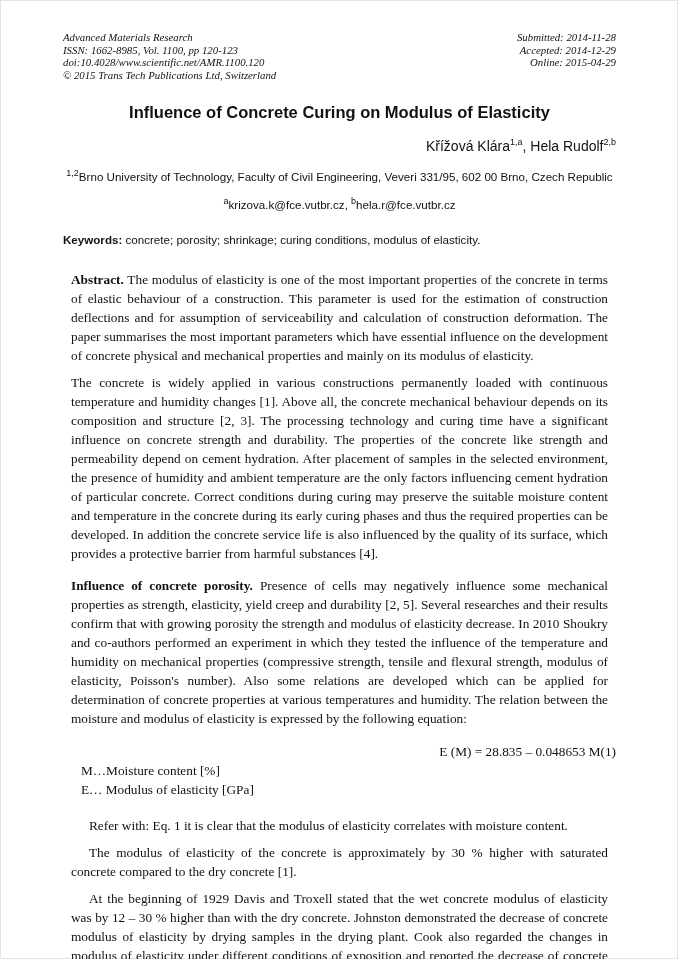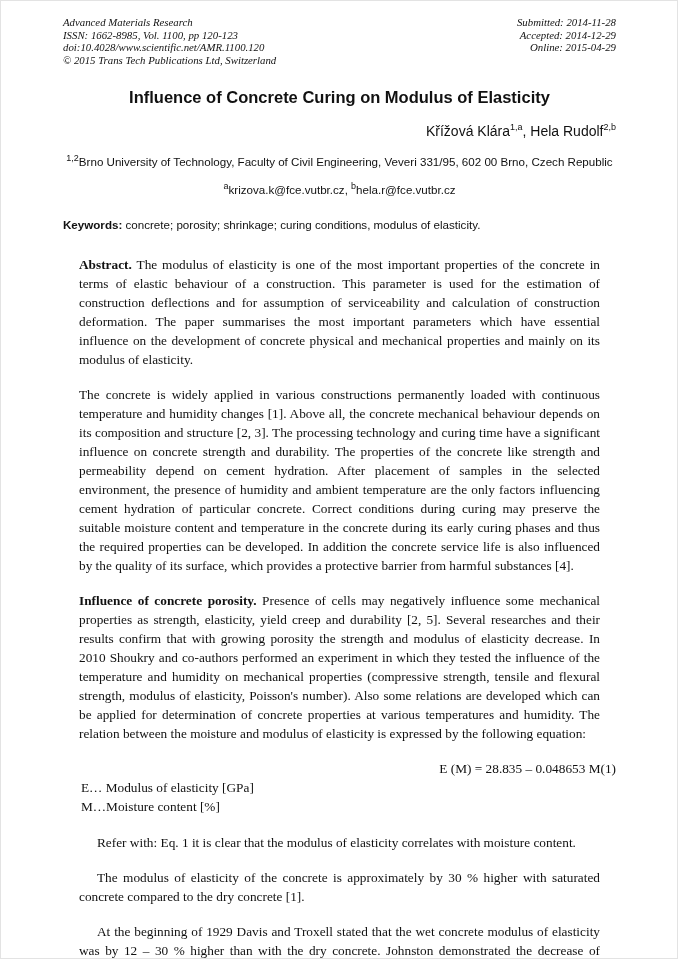--- a/index.html
+++ b/index.html
@@ -7,21 +7,21 @@
     width: 678px; height: 959px;
     font-family: "Liberation Serif", serif;
     color: #111111;
     position: relative;
     overflow: hidden;
   }
   .page {
     box-sizing: border-box;
     width: 678px; height: 959px;
     border: 1px solid #e3e3e3;
-    padding: 15px 61px 0 62px;
+    padding: 30px 61px 0 62px;
   }
   
   .jheader {
     display: flex;
     justify-content: space-between;
     font-style: italic;
     font-size: 10.8px;
     line-height: 12.6px;
   }
   .jheader .right { text-align: right; }
@@ -54,21 +54,21 @@
     margin-top: 11px;
   }
   .keywords {
     font-family: "Liberation Sans", sans-serif;
     font-size: 11.6px;
     margin-top: 22px;
   }
   .keywords .kw-label { font-weight: bold; }
   
   .body-text { font-size: 13.3px; line-height: 19px; text-align: justify; }
-  p { margin: 16px; }
+  p { margin: 8px; }
   .abstract { margin-top: 24px; }
   .lead { font-weight: bold; }
   h2.section {
     font-size: 13.3px;
     margin: 22px 0 0 0;
     font-weight: bold;
   }
   .para-first { margin-top: 7px; }
   .para-spaced { margin-top: 13px; }
   .equation-block { margin-top: 14px; }
@@ -117,22 +117,22 @@
 
     <p class="para-first">The concrete is widely applied in various constructions permanently loaded with continuous temperature and humidity changes [1]. Above all, the concrete mechanical behaviour depends on its composition and structure [2, 3]. The processing technology and curing time have a significant influence on concrete strength and durability. The properties of the concrete like strength and permeability depend on cement hydration. After placement of samples in the selected environment, the presence of humidity and ambient temperature are the only factors influencing cement hydration of particular concrete. Correct conditions during curing may preserve the suitable moisture content and temperature in the concrete during its early curing phases and thus the required properties can be developed. In addition the concrete service life is also influenced by the quality of its surface, which provides a protective barrier from harmful substances [4].</p>
 
     <p class="para-spaced"><span class="lead">Influence of concrete porosity.</span><span> Presence of cells may negatively influence some mechanical properties as strength, elasticity, yield creep and durability [2, 5]. Several researches and their results confirm that with growing porosity the strength and modulus of elasticity decrease. In 2010 Shoukry and co-authors performed an experiment in which they tested the influence of the temperature and humidity on mechanical properties (compressive strength, tensile and flexural strength, modulus of elasticity, Poisson's number). Also some relations are developed which can be applied for determination of concrete properties at various temperatures and humidity. The relation between the moisture and modulus of elasticity is expressed by the following equation:</span></p>
 
     <div class="equation-block">
       <div class="eq-row">
         <span>E (M) = 28.835 – 0.048653 M</span>
         <span>(1)</span>
       </div>
+      <div class="eq-line">M…Moisture content [%]</div>
       <div class="eq-line">E… Modulus of elasticity [GPa]</div>
-      <div class="eq-line">M…Moisture content [%]</div>
     </div>
 
     <p class="indent para-after-eq">Refer with: Eq. 1 it is clear that the modulus of elasticity correlates with moisture content.</p>
     <p class="indent">The modulus of elasticity of the concrete is approximately by 30 % higher with saturated concrete compared to the dry concrete [1].</p>
     <p class="indent">At the beginning of 1929 Davis and Troxell stated that the wet concrete modulus of elasticity was by 12 – 30 % higher than with the dry concrete. Johnston demonstrated the decrease of concrete modulus of elasticity by drying samples in the drying plant. Cook also regarded the changes in modulus of elasticity under different conditions of exposition and reported the decrease of concrete modulus of elasticity by 32 % when relative humidity decreased from 100 % to 30 %. He set down this modulus of elasticity to possible formation of contraction micro-cracks.</p>
 
   </div>
 
 </div>
 

